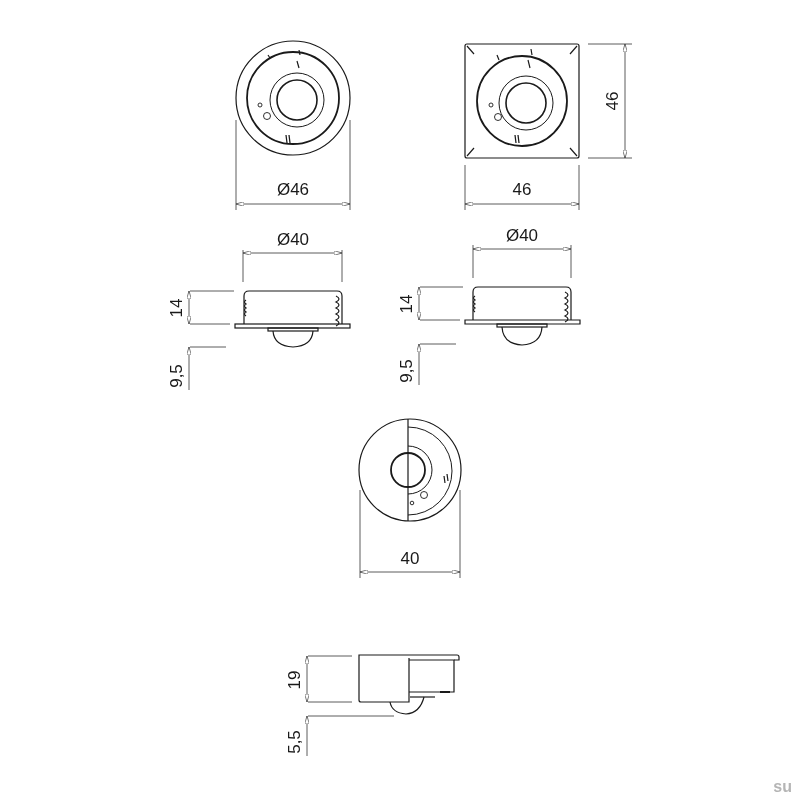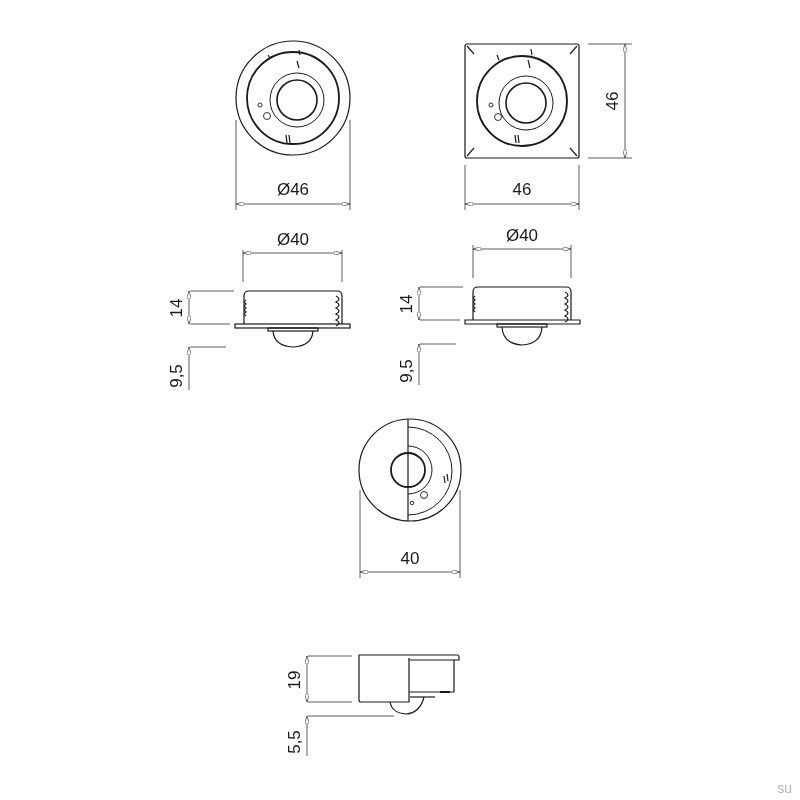--- a/index.html
+++ b/index.html
@@ -1,19 +1,19 @@
 <!DOCTYPE html>
 <html><head>
   <meta charset="utf-8">
   <style>
     html, body { margin: 0; padding: 0; background: #ffffff; }
     body { width: 800px; height: 800px; position: relative; overflow: hidden; font-family: "Liberation Sans", sans-serif; }
     svg { position: absolute; left: 0; top: 0; }
     .dimtext { font-family: "Liberation Sans", sans-serif; font-size: 17px; fill: #1a1a1a; }
-    .wm { position: absolute; right: 8px; bottom: 4px; font-size: 14px; color: #b5b5b5; font-family: "Liberation Sans", sans-serif; }
+    .wm { position: absolute; right: 8px; bottom: 4px; font-size: 16px; color: #b5b5b5; font-family: "Liberation Sans", sans-serif; font-weight: bold; }
   </style>
 </head>
 <body>
 
 <svg width="800" height="800" viewBox="0 0 800 800">
   <defs>
     <marker id="arr" viewBox="0 0 10 6" refX="10" refY="3" markerWidth="10" markerHeight="6" orient="auto-start-reverse">
       <path d="M0,0 L10,3 L0,6 Z" fill="#fff" stroke="#333" stroke-width="0.8"></path>
     </marker>
   </defs>

